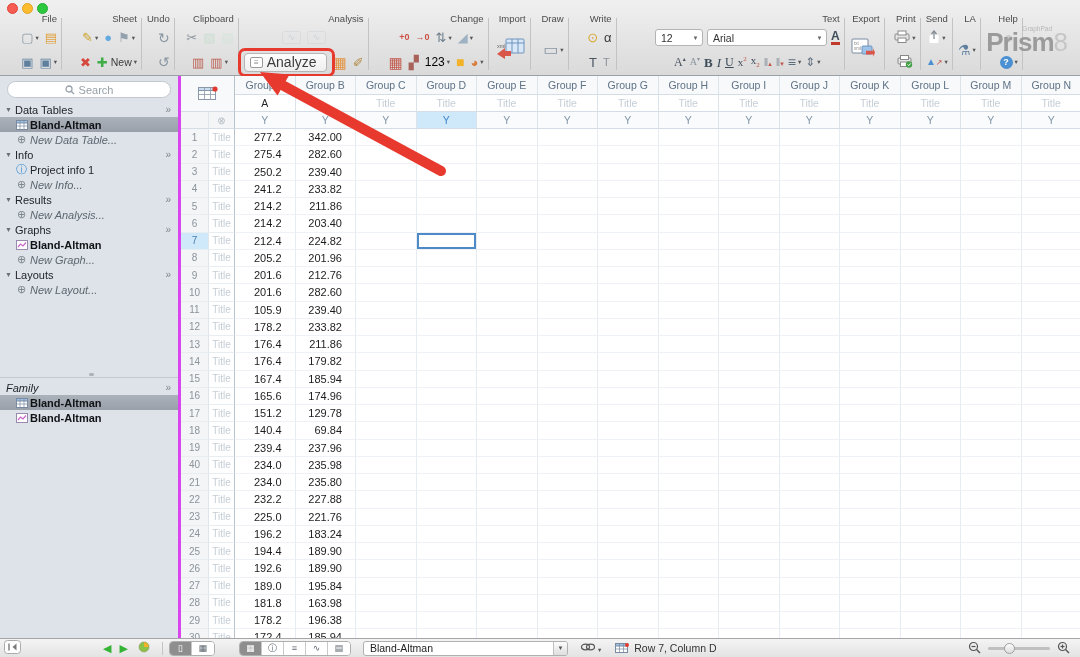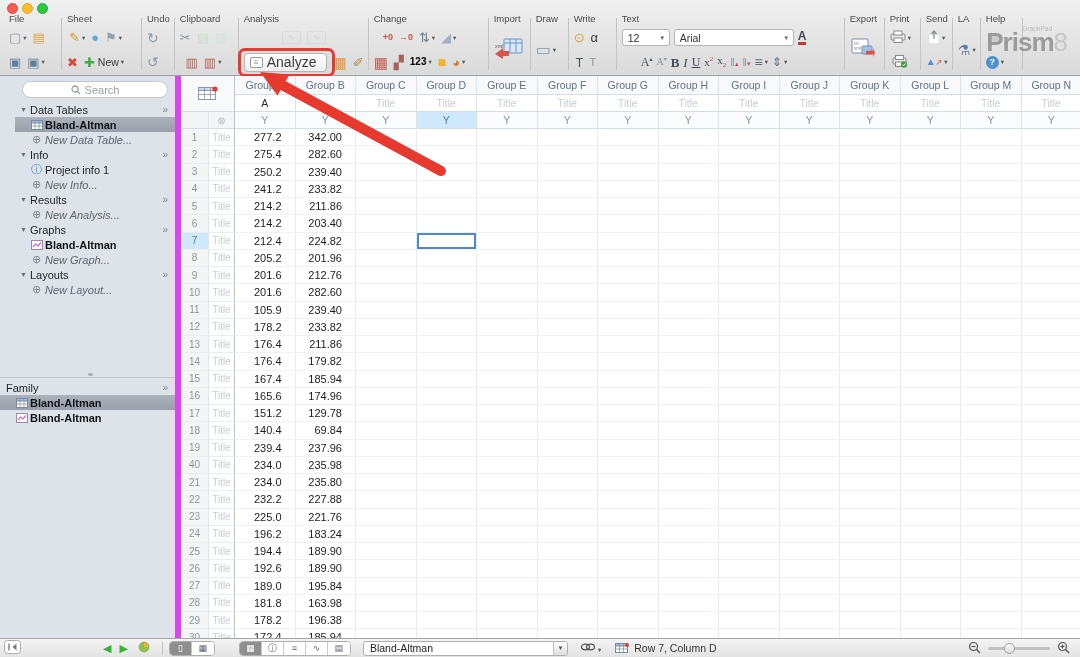--- a/index.html
+++ b/index.html
@@ -12,21 +12,21 @@
   .traffic { position:absolute; top:3px; left:7px; display:flex; gap:4px; }
   .tl { width:11px; height:11px; border-radius:50%; }
   .tl.red { background:#f75b52; border:1px solid #e04339; }
   .tl.yel { background:#fdbc2e; border:1px solid #e0a426; }
   .tl.grn { background:#2cc83e; border:1px solid #24ad33; }
   .win-title { position:absolute; top:1px; left:0; right:0; text-align:center; font-size:11.5px; color:#3a3a3a; }
   .win-title .edited { color:#9b9b9b; }
   .win-title .tchev { font-size:8px; color:#9b9b9b; }
 
   .toolbar { position:absolute; top:13px; left:0; height:62px; display:flex; padding-left:4px; }
-  .tgroup { display:flex; flex-direction:column; align-items:flex-start; padding:0 5px; position:relative; flex:none; }
+  .tgroup { display:flex; flex-direction:column; align-items:flex-end; padding:0 5px; position:relative; flex:none; }
   .tgroup::after { content:""; position:absolute; right:0; top:5px; bottom:5px; width:1px; background:#c3c3c3; }
   .tg-label { font-size:9.5px; color:#4b4b4b; height:12px; line-height:12px; white-space:nowrap; }
   .tg-rows { display:flex; flex-direction:column; justify-content:space-evenly; flex:1; }
   .tg-row { display:flex; align-items:center; justify-content:center; gap:6px; height:23px; }
   .tg-row.tight { gap:4px; }
   .tbtn { display:inline-flex; align-items:center; justify-content:center; font-size:13px; line-height:1; cursor:default; }
   .tbtn.dis { opacity:.4; }
   .tbtn .lbl { font-size:10.5px; color:#3c3c3c; margin-left:3px; }
   .caret { font-size:6.5px; color:#555; margin-left:2px; }
   .boxed { width:19px; height:13px; border:1px solid #c8d0d7; border-radius:2px; font-size:9px; display:inline-flex; align-items:center; justify-content:center; }
@@ -48,21 +48,21 @@
   .analyze.hl::after { content:""; position:absolute; left:-7px; right:-9px; top:-6px; bottom:-6px;
                        border:3px solid #e8392e; border-radius:7px; pointer-events:none; }
 
   .logo { position:absolute; right:12px; top:27px; }
   .logo .gp { position:absolute; top:-2px; right:16px; font-size:6.5px; color:#b8b8b8; }
   .logo .prism { font-size:26px; font-weight:bold; color:#9b9b9b; letter-spacing:-1px; }
   .logo .v8 { font-size:26px; color:#c6c6c6; }
 
   
   .sidebar { position:absolute; top:76px; bottom:19px; left:0; width:181px; background:#dde3e9;
-             border-right:6px solid #d946ef; font-size:11px; overflow:hidden;padding-left:15px; }
+             border-right:3px solid #d946ef; font-size:11px; overflow:hidden; }
   .search { margin:5px 7px 4px 7px; height:17px; background:#fff; border:1px solid #c2c8ce; border-radius:9px;
             display:flex; align-items:center; justify-content:center; gap:4px; color:#98a1a9; }
   .sb-row { height:15px; display:flex; align-items:center; position:relative; white-space:nowrap; }
   .sb-head { padding-left:15px; color:#22262a; }
   .sb-head .tri { position:absolute; left:5px; font-size:7px; color:#6a7077; }
   .sb-head .chev { position:absolute; right:7px; font-size:10px; color:#7c858d; }
   .sb-item { padding-left:30px; color:#22262a; }
   .sb-item .ic { position:absolute; left:15px; display:inline-flex; width:13px; justify-content:center; }
   .sb-item.bold { font-weight:bold; color:#101316; }
   .sb-item.ital { font-style:italic; color:#5d666f; }
@@ -271,21 +271,21 @@
             </span>
           </div>
           <div class="tg-row">
             <span class="tbtn">
               <span style="color: rgb(194, 88, 76); font-size: 15px;">▦</span>
             </span>
             <span class="tbtn">
               <span style="color: rgb(168, 98, 90);">▞</span>
             </span>
             <span class="tbtn">
-              <span style="font-size: 10px; font-weight: bold;">123</span>
+              <span style="font-size: 12px; font-weight: normal;">123</span>
               <span class="caret">▾</span>
             </span>
             <span class="tbtn">
               <span style="color: rgb(242, 179, 42); font-size: 14px;">■</span>
             </span>
             <span class="tbtn">
               <span style="color: rgb(217, 123, 58);">◕</span>
               <span class="caret">▾</span>
             </span>
           </div>
@@ -580,21 +580,21 @@
         </span>
         <span>New Layout...</span>
       </div>
     </div>
   <div class="fam-block">
     <div class="fam-div">
         <span class="dot"></span>
       </div>
     <div id="sb-family">
         <div class="sb-row sb-head">
-          <span style="margin-left: -9px;">Family</span>
+          <span style="margin-left: -9px; font-style: italic;">Family</span>
           <span class="chev">»</span>
         </div>
         <div class="sb-row sb-item sel bold">
           <span class="ic">
             <svg width="12" height="10" viewBox="0 0 12 10">
               <rect x="0.5" y="0.5" width="11" height="9" fill="#fff" stroke="#7a8aa0"></rect>
               <rect x="0.5" y="0.5" width="11" height="2.5" fill="#9fc3e8" stroke="#7a8aa0"></rect>
               <line x1="4" y1="0.5" x2="4" y2="9.5" stroke="#7a8aa0" stroke-width="0.7"></line>
               <line x1="8" y1="0.5" x2="8" y2="9.5" stroke="#7a8aa0" stroke-width="0.7"></line>
               <line x1="0.5" y1="6" x2="11.5" y2="6" stroke="#7a8aa0" stroke-width="0.7"></line>

